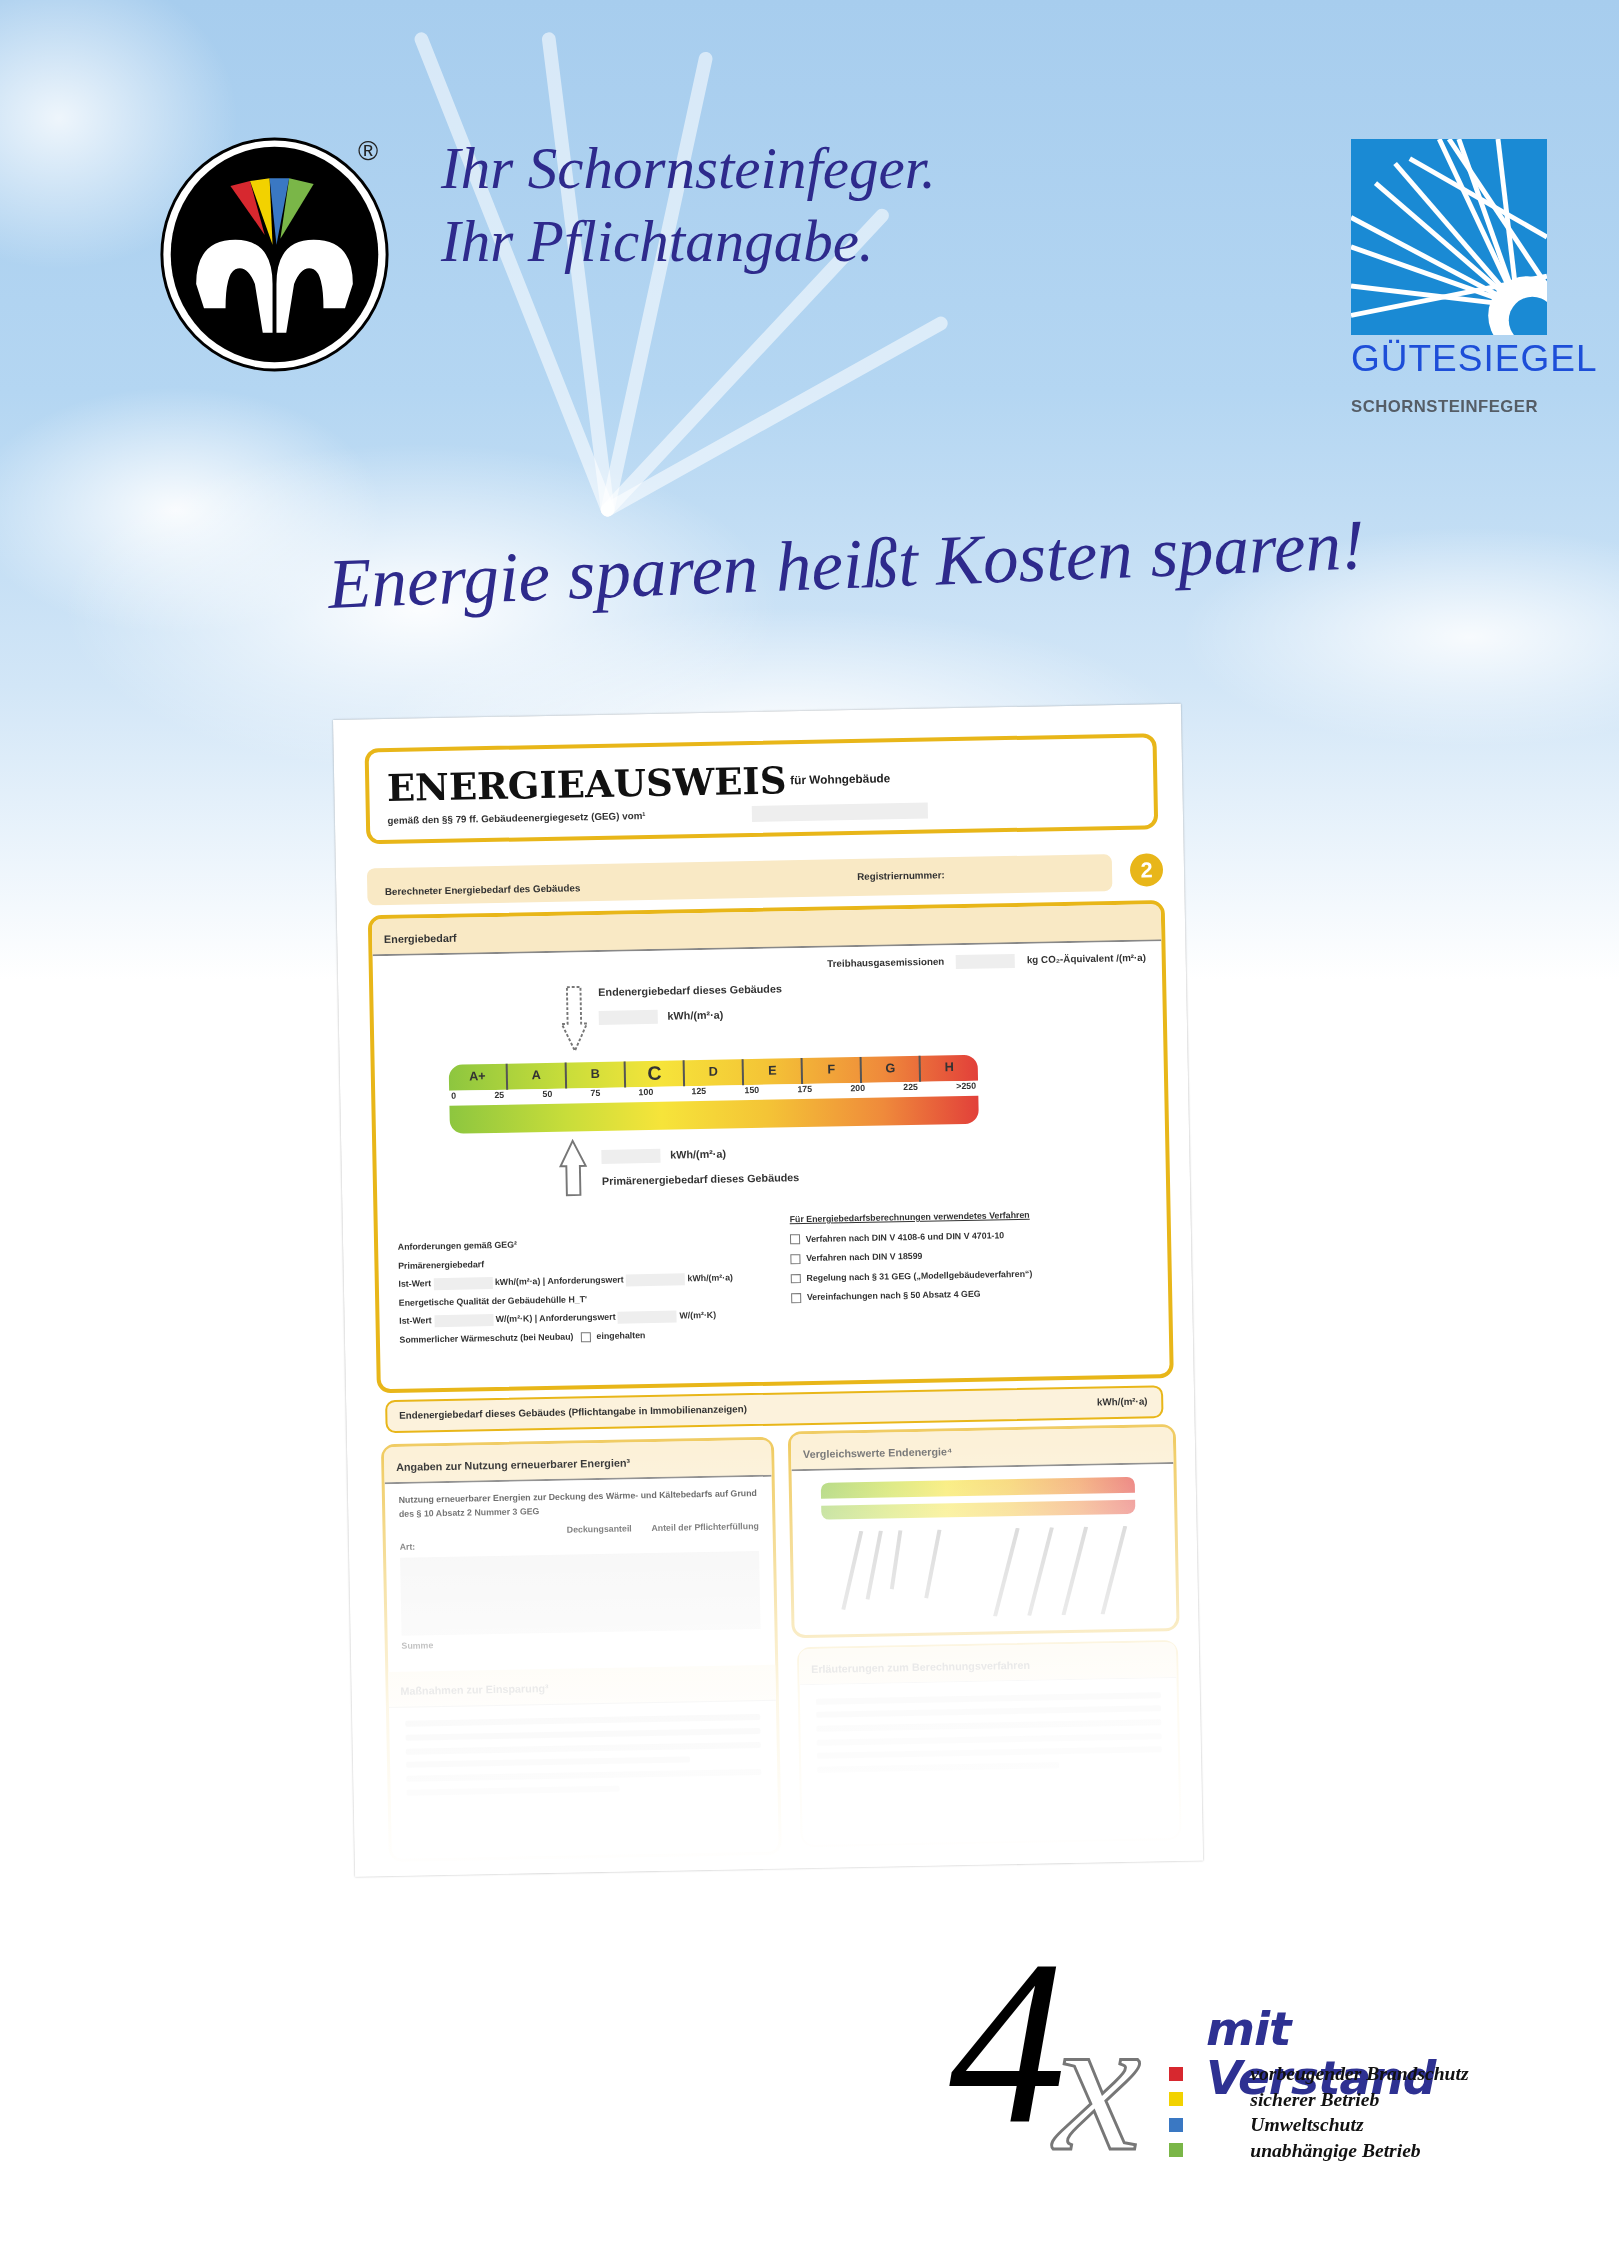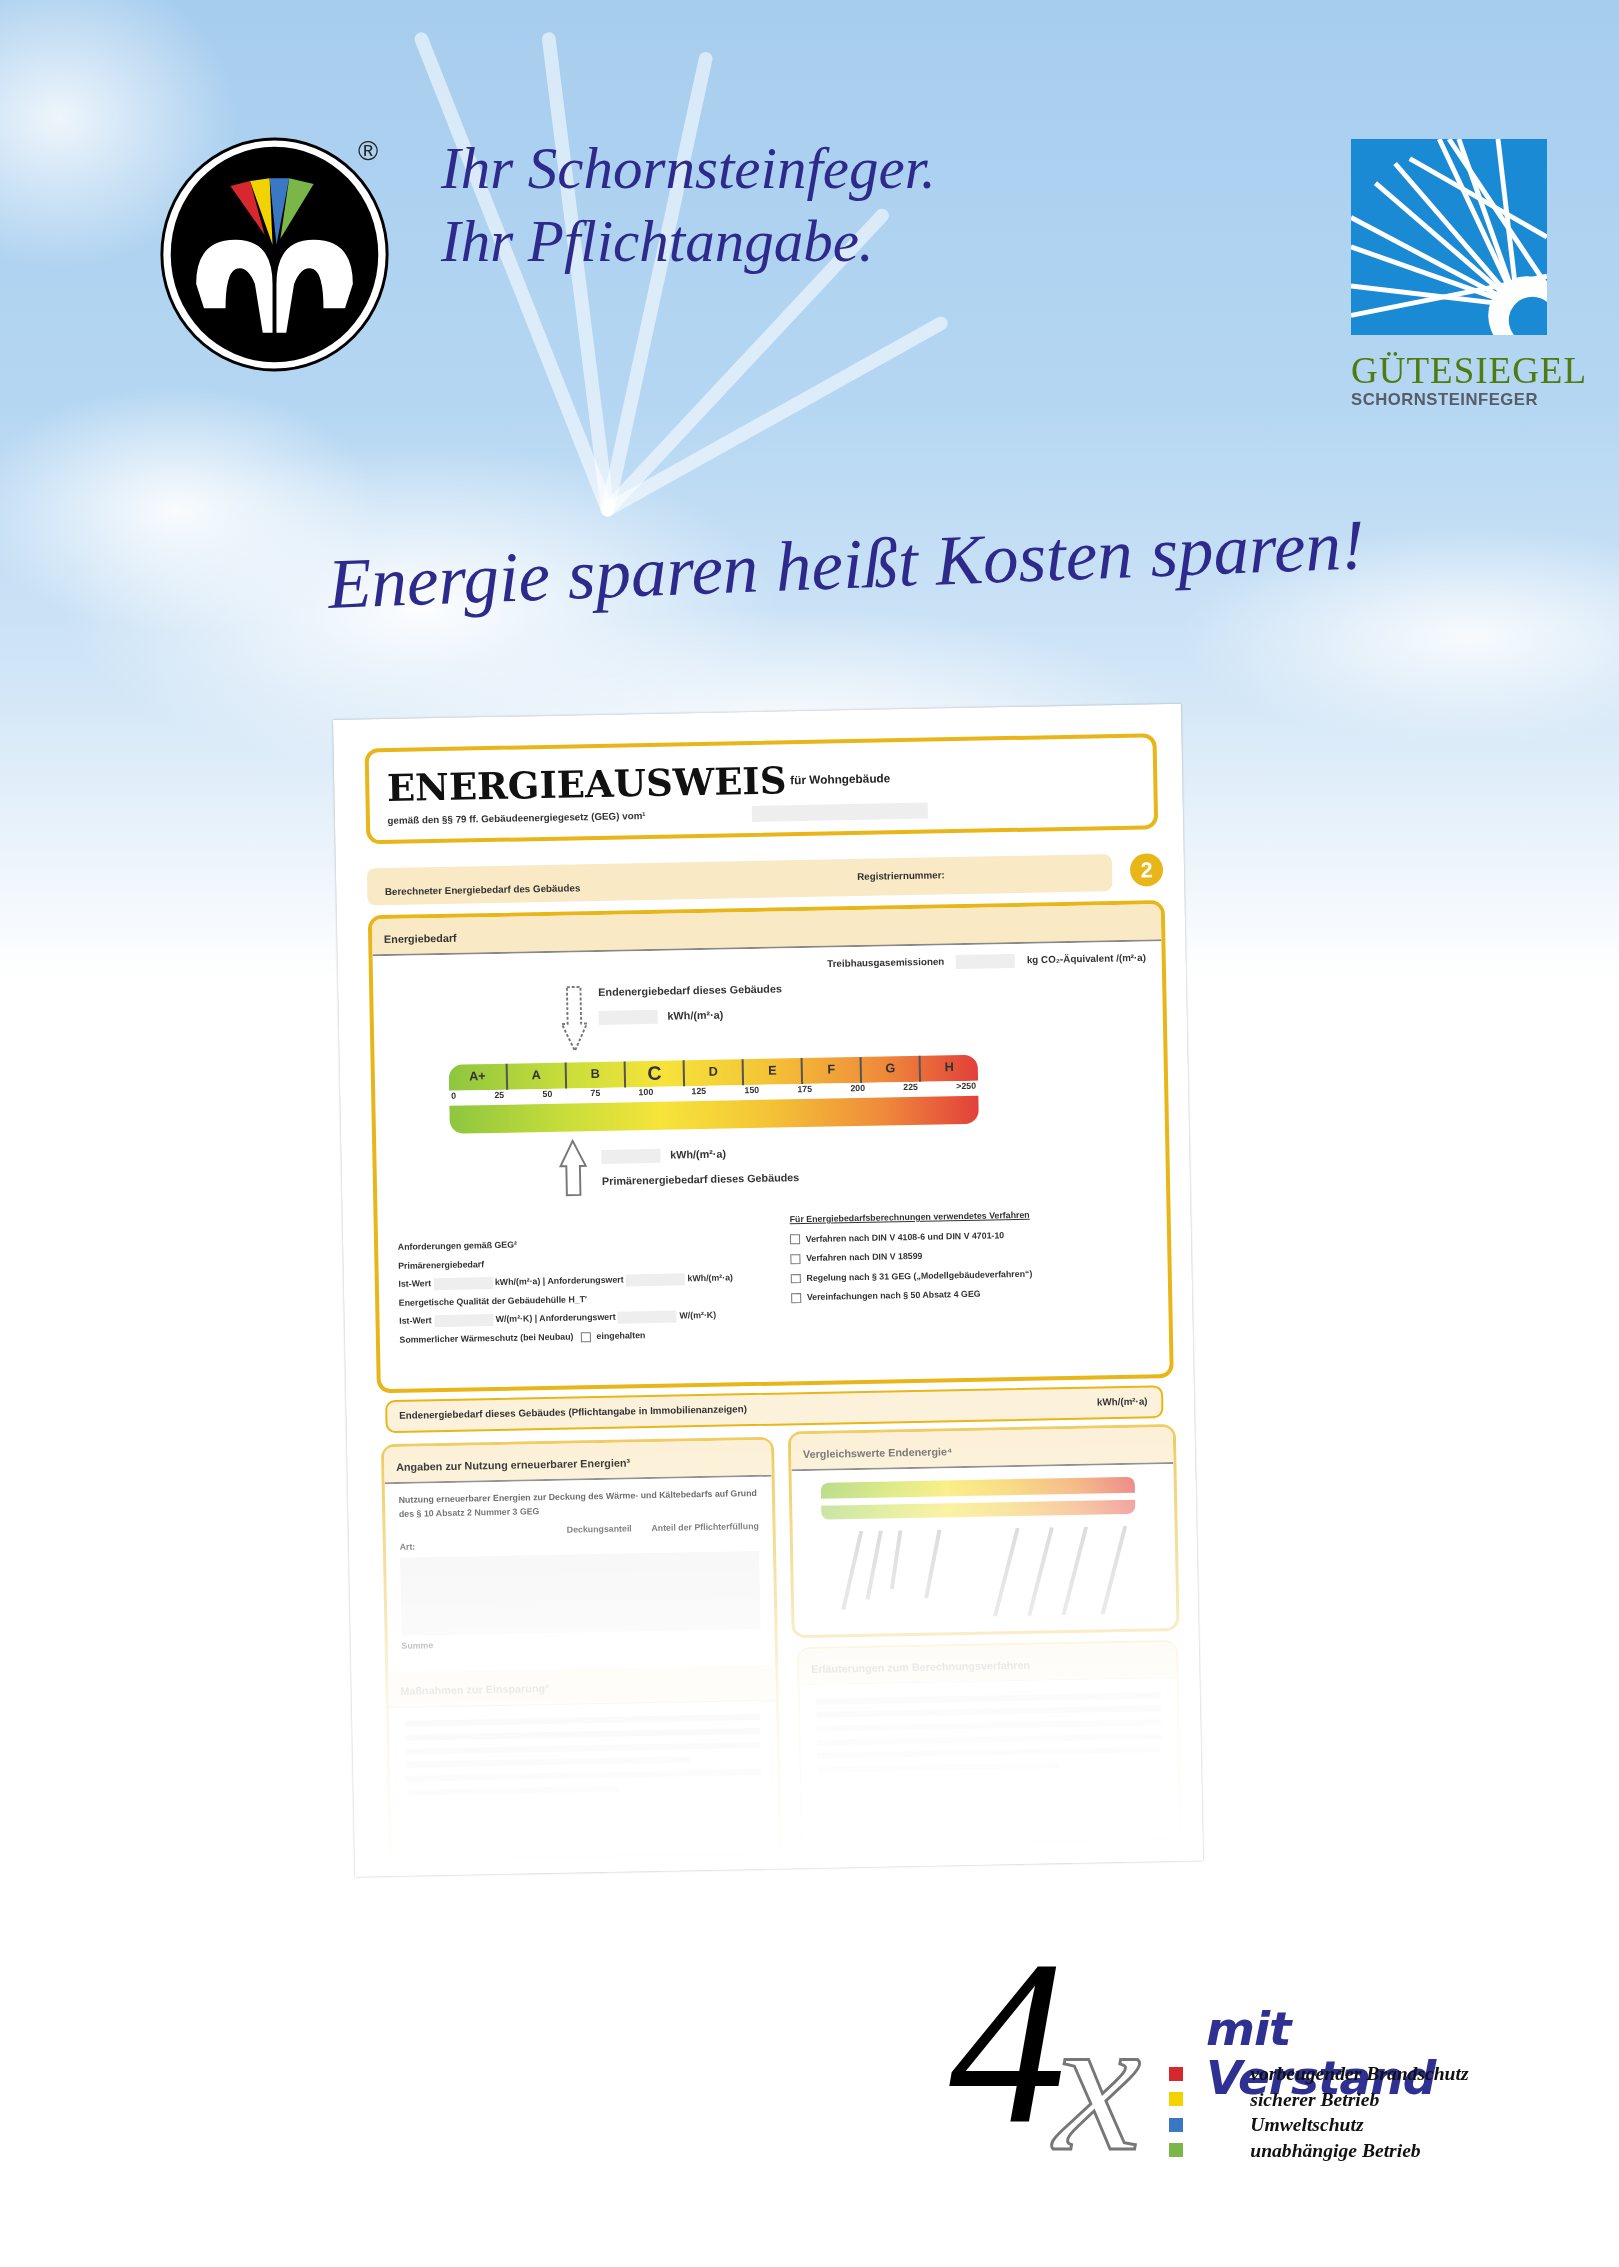--- a/index.html
+++ b/index.html
@@ -12,22 +12,22 @@
       radial-gradient(ellipse 412px 157px at 1470px 637px, rgba(255,255,255,0.85), rgba(255,255,255,0) 70%),
       radial-gradient(ellipse 588px 196px at 784px 745px, rgba(255,255,255,0.95), rgba(255,255,255,0) 70%),
       linear-gradient(180deg,#a7cdee 0%,#b4d6f2 40%,#d2e6f7 70%,#ffffff 100%);}
   .rays{position:absolute;left:0;top:0;width:1619px;height:980px;pointer-events:none;}
   
   .ziv-logo{position:absolute;left:157px;top:137px;width:235px;height:235px;}
   .reg{position:absolute;left:358px;top:135px;font-size:27.4px;color:#222;font-family:"Liberation Sans",sans-serif;}
   .tagline{position:absolute;left:441px;top:132px;color:#2e2a8c;font-family:"Liberation Serif",serif;font-style:italic;font-size:59px;line-height:73px;}
   .guete{position:absolute;left:1351px;top:139px;width:196px;}
   .guete-box{width:196px;height:196px;background:#1a8ad4;position:relative;overflow:hidden;}
-  .guete-title{font-family:Liberation Serif, serif;color:#4d7c0f;font-size:37px;letter-spacing:1px;margin-top:16px;line-height:39px;}
-  .guete-sub{font-family:"Liberation Sans",sans-serif;color:#555d66;font-size:16.7px;font-weight:bold;letter-spacing:0.5px;}
+  .guete-title{font-family:Liberation Sans, sans-serif;color:#1d4ed8;font-size:37px;letter-spacing:1px;margin-top:4px;line-height:39px;}
+  .guete-sub{font-family:"Liberation Sans",sans-serif;color:#555d66;font-size:16.7px;font-weight:bold;letter-spacing:0.5px;margin-top:19px;}
   .slogan{position:absolute;left:328px;top:544px;color:#2e2a8c;font-family:"Liberation Serif",serif;font-style:italic;font-size:71px;transform:rotate(-2.2deg);transform-origin:left center;white-space:nowrap;}
   
   .doc{position:absolute;left:333px;top:720px;width:848px;height:1157px;background:#fff;transform:rotate(-1.1deg);transform-origin:left top;box-shadow:0 0 2px rgba(0,0,0,0.35);}
   .doc .fade{position:absolute;left:0;right:0;bottom:0;height:421px;background:linear-gradient(180deg,rgba(255,255,255,0) 0%,rgba(255,255,255,0.85) 60%,#fff 100%);pointer-events:none;}
   .doc-head{position:absolute;left:31px;top:29px;width:784px;height:88px;border:4.9px solid #e8b619;border-radius:13.7px;}
   .doc-title{position:absolute;left:17.6px;top:13.7px;font-family:"DejaVu Serif",serif;font-weight:bold;font-size:37px;color:#111;}
   .doc-title-sub{position:absolute;left:421px;top:29px;font-size:11.8px;font-weight:bold;color:#222;}
   .doc-law{position:absolute;left:17.6px;top:63px;font-size:9.8px;font-weight:bold;color:#333;}
   .doc-law-field{position:absolute;left:382px;top:61px;width:176px;height:15.7px;background:#eee;}
   .band{position:absolute;left:31px;top:149px;width:745px;height:37px;background:#f9e9c5;border-radius:7.8px;}

